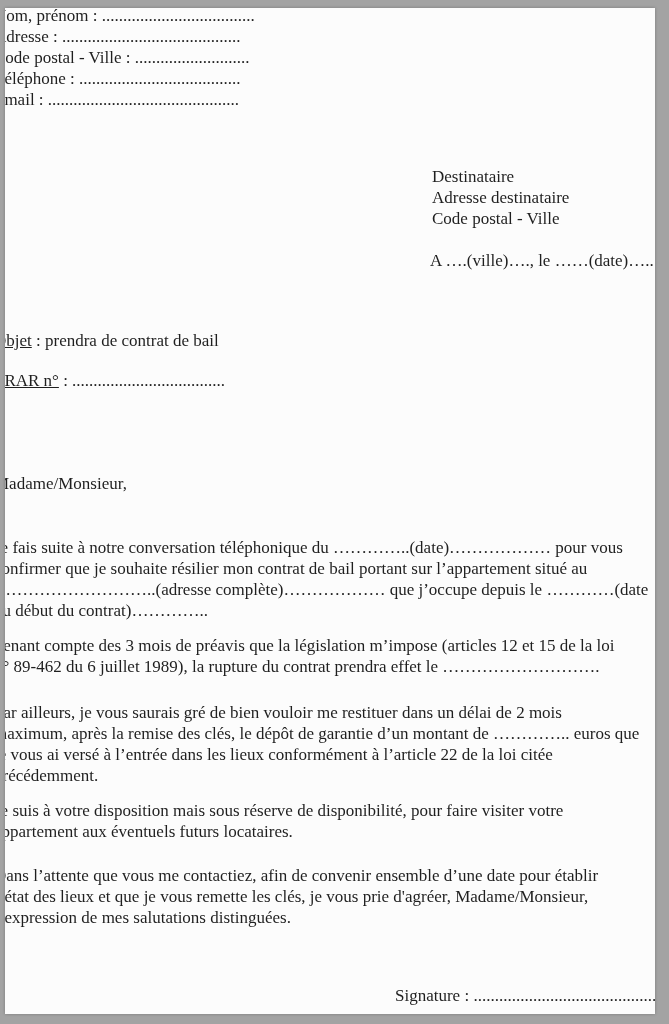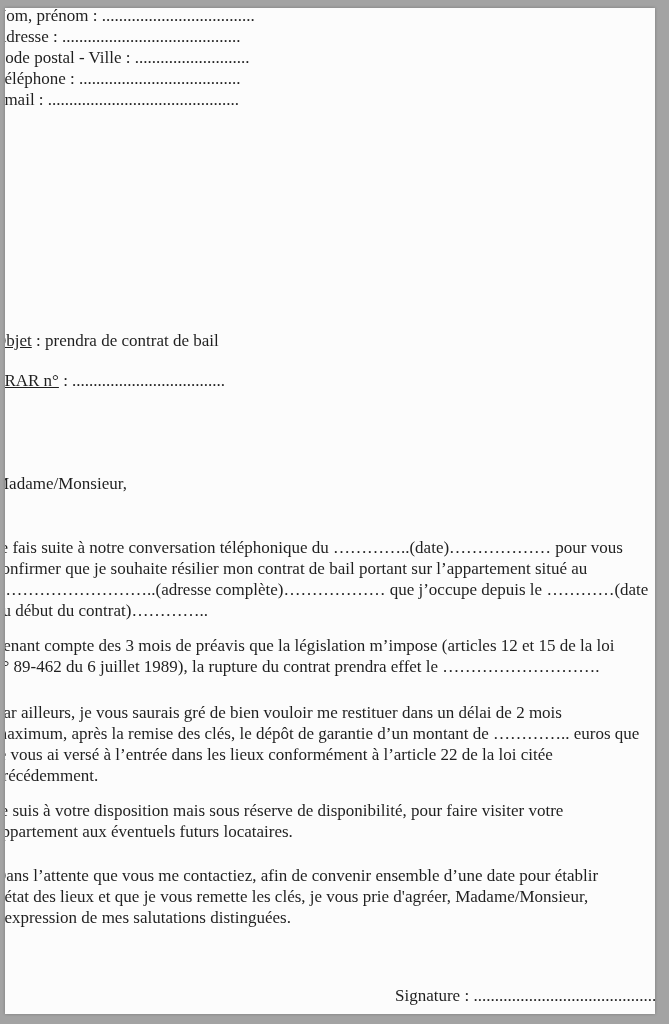--- a/index.html
+++ b/index.html
@@ -51,21 +51,25 @@
 <div class="matte">
   <div class="page">
     <div class="content">
 
       <div class="block" style="left:0; top:-3px">Nom, prénom : ....................................
 Adresse : ..........................................
 Code postal - Ville : ...........................
 Téléphone : ......................................
 Email : .............................................</div>
 
+      <div class="block" style="left:438px; top:158px">Destinataire
+Adresse destinataire
+Code postal - Ville</div>
 
+      <div class="block" style="left:436px; top:242px">A ….(ville)…., le ……(date)…..</div>
 
       <div class="block" style="left:0; top:322px"><span class="u">Objet</span><span> : prendra de contrat de bail</span></div>
 
       <div class="block" style="left:0; top:362px"><span class="u">LRAR n°</span><span> : ....................................</span></div>
 
       <div class="block" style="left:0; top:465px">Madame/Monsieur,</div>
 
       <div class="block" style="left:0; top:529px">Je fais suite à notre conversation téléphonique du …………..(date)……………… pour vous
 confirmer que je souhaite résilier mon contrat de bail portant sur l’appartement situé au
 ………………………..(adresse complète)……………… que j’occupe depuis le …………(date

